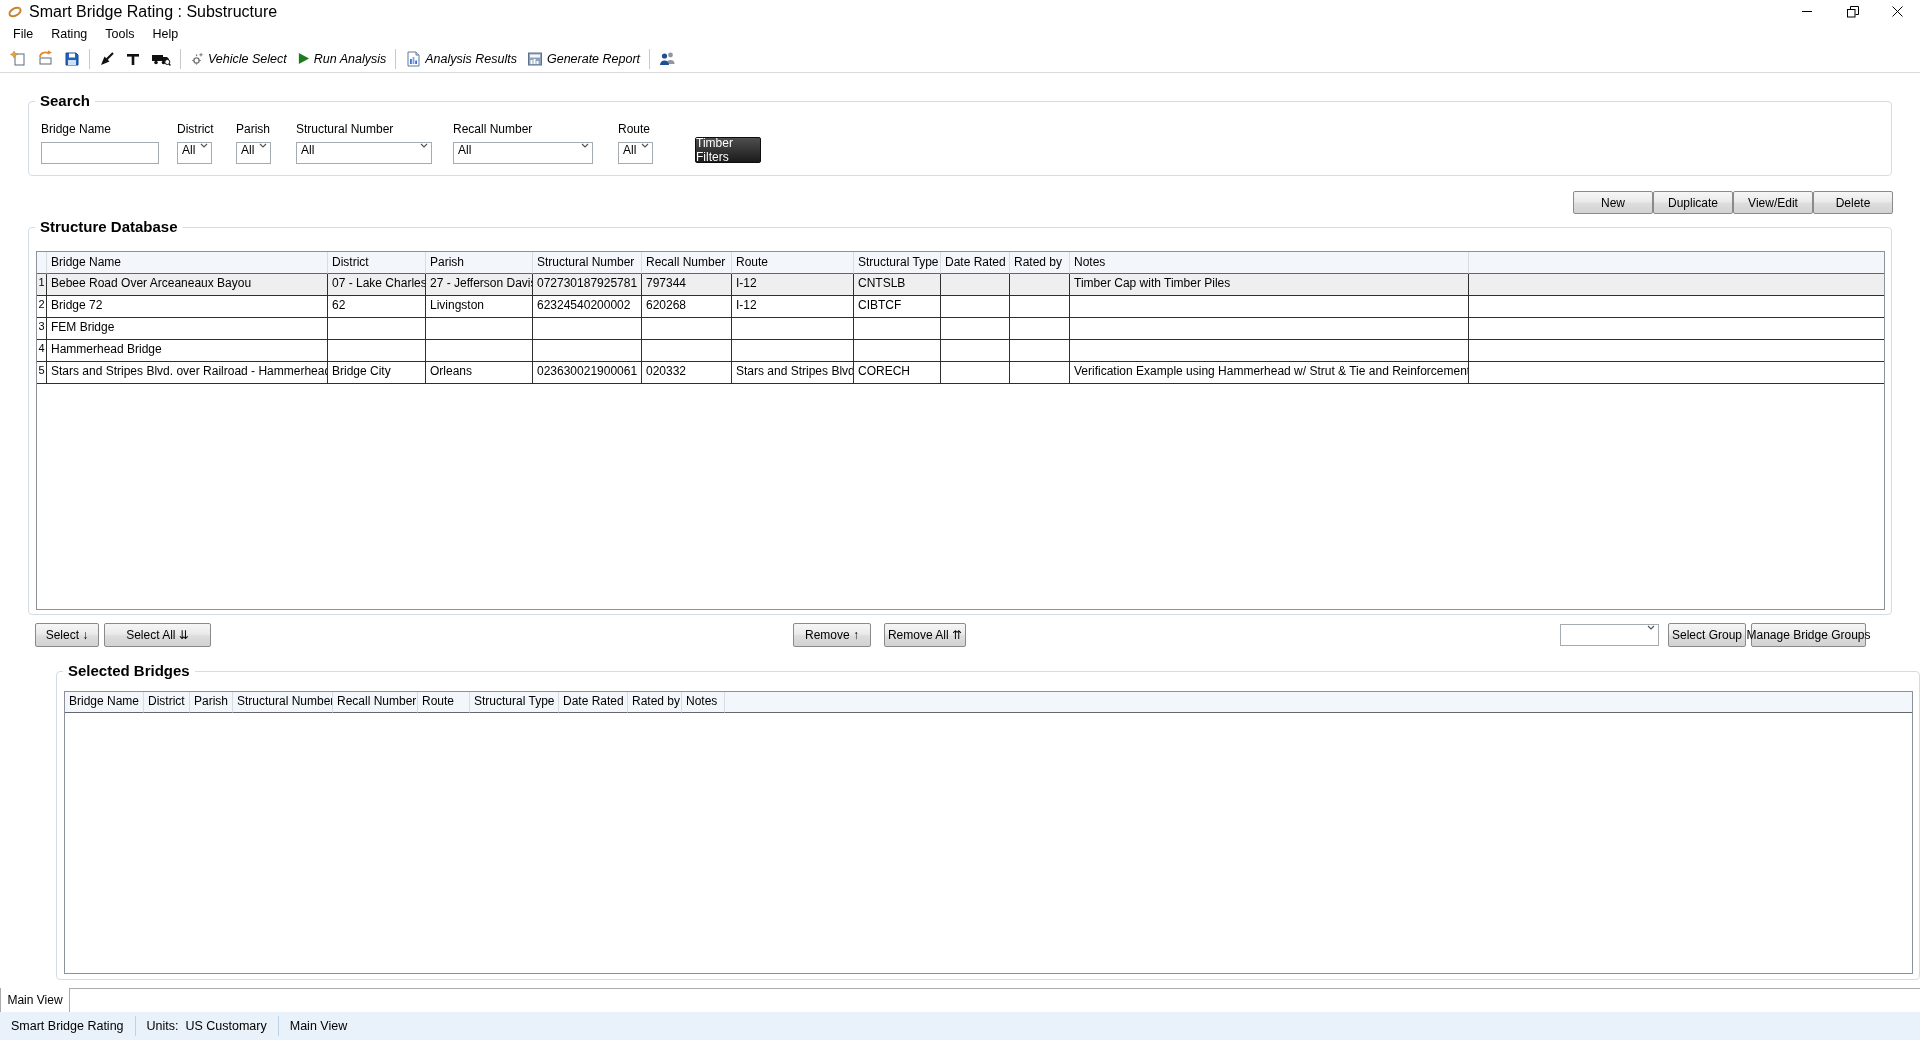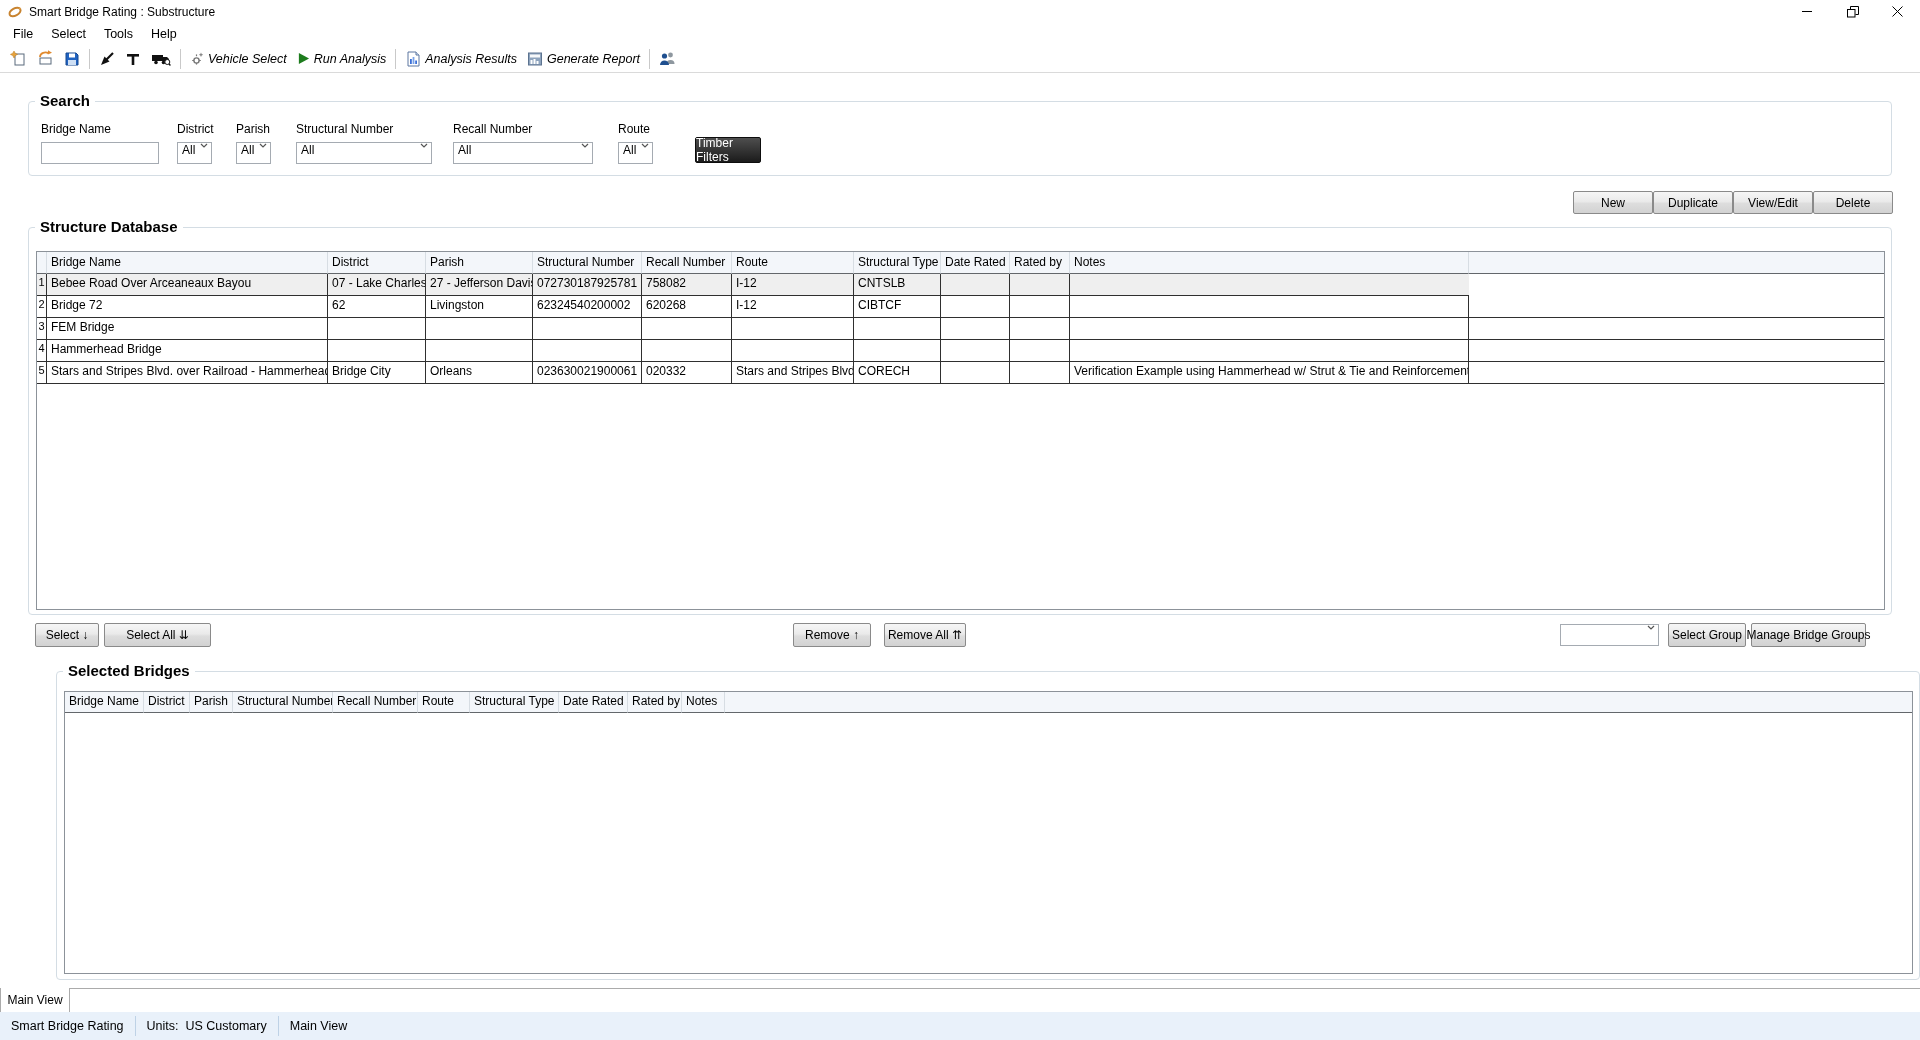--- a/index.html
+++ b/index.html
@@ -4,21 +4,21 @@
 <style>
   * { margin:0; padding:0; box-sizing:border-box; }
   html,body { width:1920px; height:1040px; }
   body {
     position:relative; background:#fff; overflow:hidden;
     font-family:"Liberation Sans","DejaVu Sans",sans-serif; color:#000;
   }
   
   .titlebar { position:absolute; top:0; left:0; right:0; height:23px; background:#fff; display:flex; align-items:center; }
   .titlebar .appicon { margin-left:7px; display:flex; align-items:center; }
-  .titlebar .title { margin-left:6px; font-size:12px; }
+  .titlebar .title { margin-left:6px; font-size:16px; }
   .titlebar .spacer { flex:1; }
   .win-btn { width:45px; height:23px; display:flex; align-items:center; justify-content:center; }
   
   .menubar { position:absolute; top:23px; left:0; right:0; height:22px; display:flex; align-items:center; padding-left:4px; background:#fff; }
   .menu-item { padding:2px 9px; font-size:12.5px; }
   
   .toolbar { position:absolute; top:45px; left:0; right:0; height:28px; display:flex; align-items:center; padding-left:5px; border-bottom:1px solid #dadada; background:#fff; }
   .tb-btn { display:flex; align-items:center; gap:4px; padding:3px 5px; font-size:12.5px; white-space:nowrap;font-style:italic; }
   .tb-sep { width:1px; height:20px; background:#c9c9c9; margin:0 4px; }
   
@@ -91,21 +91,21 @@
   </span>
   <span class="win-btn">
     <svg width="11" height="11">
         <path d="M0.5 0.5 L10.5 10.5 M10.5 0.5 L0.5 10.5" stroke="#000" stroke-width="1"></path>
       </svg>
   </span>
 </div>
 
 <div class="menubar">
     <div class="menu-item">File</div>
-    <div class="menu-item">Select</div>
+    <div class="menu-item">Rating</div>
     <div class="menu-item">Tools</div>
     <div class="menu-item">Help</div>
   </div>
 
 <div class="toolbar">
   <span class="tb-btn">
     <svg width="17" height="17" viewBox="0 0 17 17">
         <rect x="5" y="4" width="9" height="11" fill="#fff" stroke="#5a6b7d"></rect>
         <path d="M4 1 L5.2 3.2 7.6 4.4 5.2 5.6 4 8 2.8 5.6 0.4 4.4 2.8 3.2 Z" fill="#e8a33d" stroke="#b97b1e" stroke-width="0.5"></path>
       </svg>
@@ -279,25 +279,26 @@
         <div class="hcell">Notes</div>
         <div class="hcell hfiller"></div>
       </div>
     <div>
         <div class="sdb-row drow alt">
           <div class="cell num">1</div>
           <div class="cell">Bebee Road Over Arceaneaux Bayou</div>
           <div class="cell">07 - Lake Charles</div>
           <div class="cell">27 - Jefferson Davis</div>
           <div class="cell">072730187925781</div>
-          <div class="cell">758082</div>
+          <div class="cell">797344</div>
           <div class="cell">I-12</div>
           <div class="cell">CNTSLB</div>
           <div class="cell"></div>
           <div class="cell"></div>
+          <div class="cell">Timber Cap with Timber Piles</div>
           <div class="cell cfiller"></div>
         </div>
         <div class="sdb-row drow">
           <div class="cell num">2</div>
           <div class="cell">Bridge 72</div>
           <div class="cell">62</div>
           <div class="cell">Livingston</div>
           <div class="cell">62324540200002</div>
           <div class="cell">620268</div>
           <div class="cell">I-12</div>

